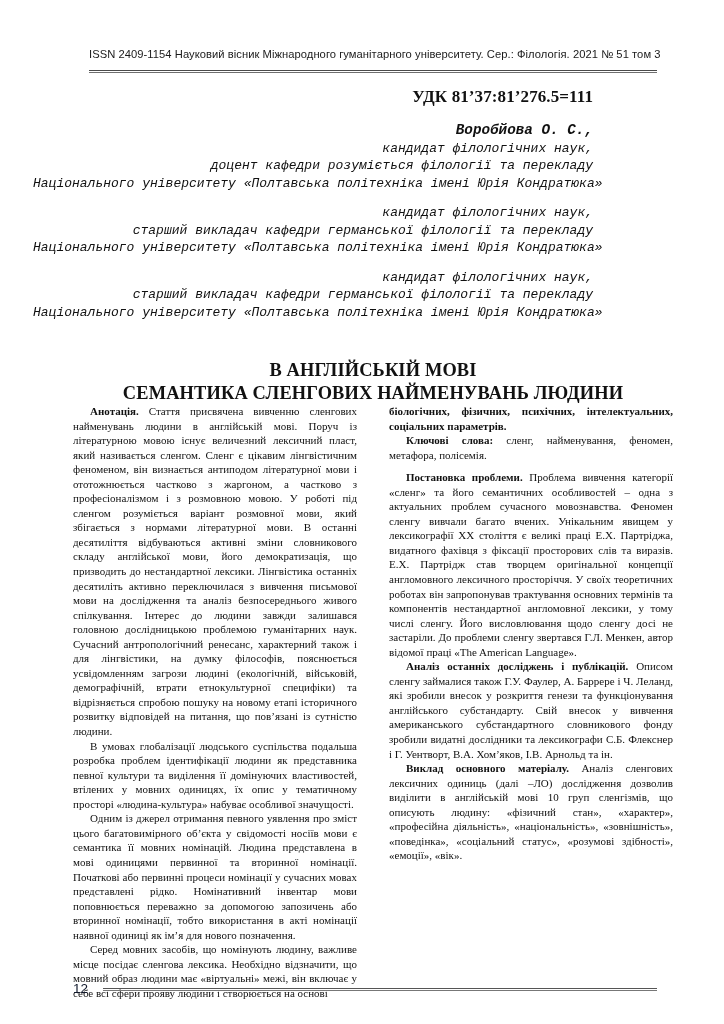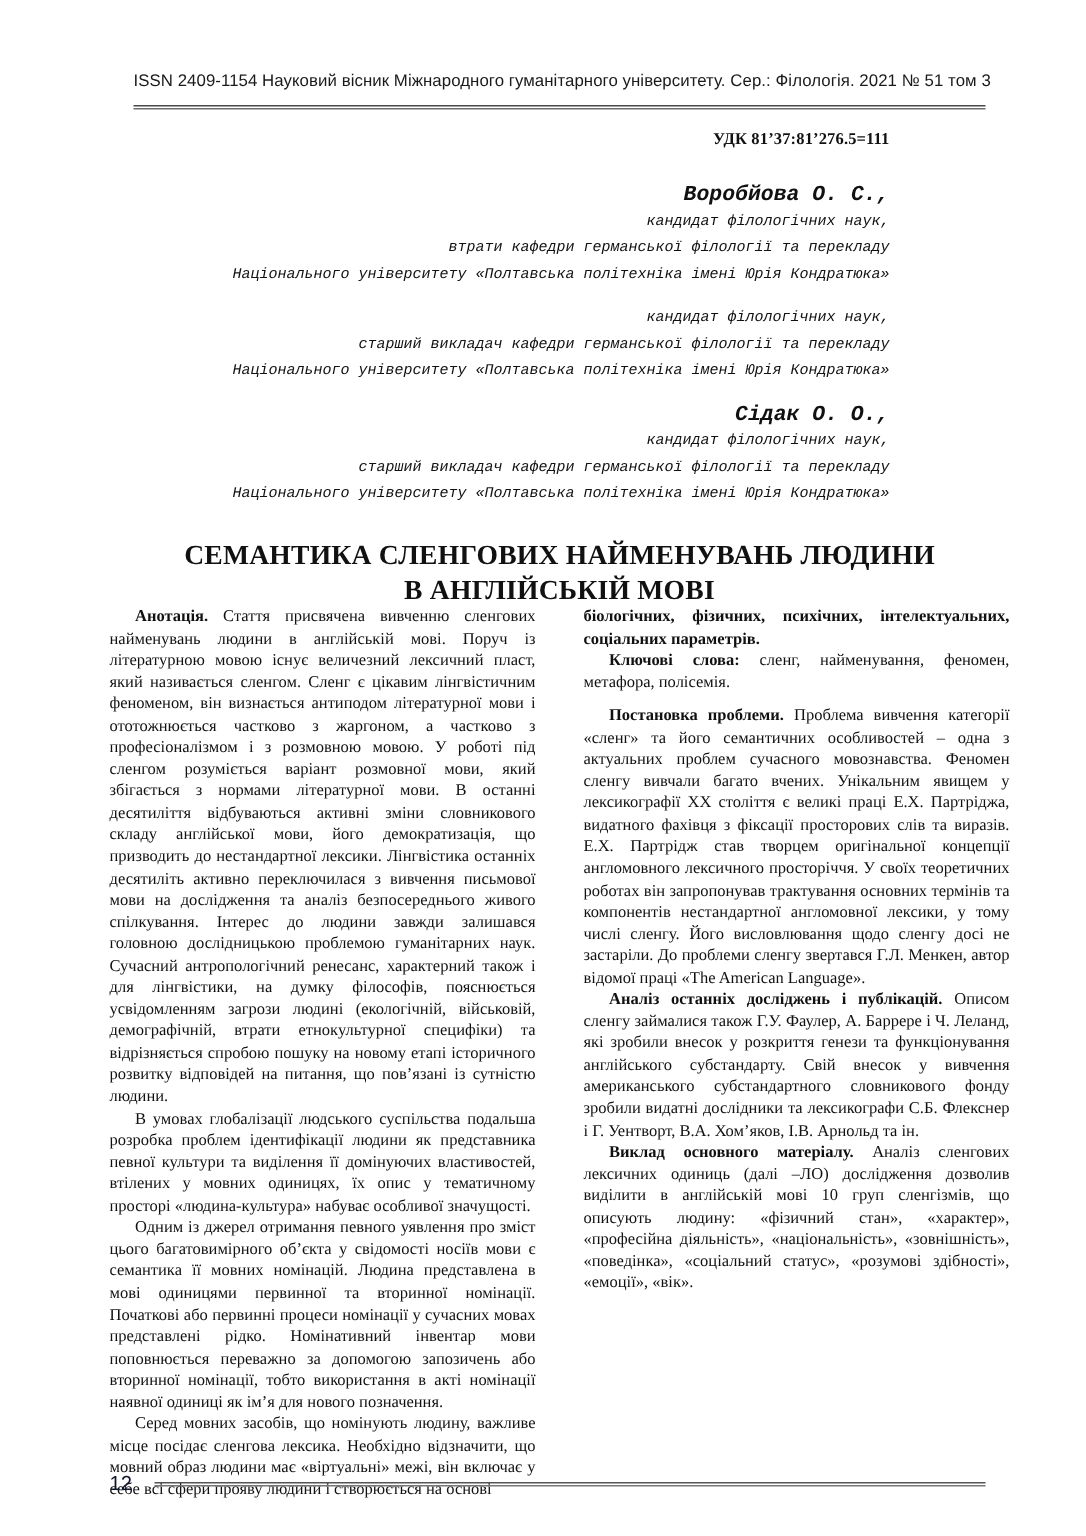--- a/index.html
+++ b/index.html
@@ -48,21 +48,21 @@
     box-sizing: border-box;
   }
 
   
   .udc {
     position: absolute;
     right: 78px;
     top: 87px;
     font-family: "Liberation Serif", "DejaVu Serif", serif;
     font-weight: bold;
-    font-size: 11px;
+    font-size: 17px;
     letter-spacing: 0.1px;
     white-space: nowrap;
   }
 
   
   .authors {
     position: absolute;
     right: 78px;
     top: 122px;
     width: 560px;
@@ -72,21 +72,21 @@
   .author-block:last-child { margin-bottom: 0; }
   .author-name {
     font-style: italic;
     font-weight: bold;
     font-size: 14.3px;
     line-height: 17.5px;
     white-space: nowrap;
   }
   .author-line {
     font-style: italic;
-    font-size: 10px;
+    font-size: 13px;
     line-height: 17.5px;
     white-space: nowrap;
   }
 
   
   .article-title {
     position: absolute;
     left: 78px;
     top: 347px;
     width: 568px;
@@ -157,39 +157,38 @@
 
   <div class="running-head">ISSN 2409-1154 Науковий вісник Міжнародного гуманітарного університету. Сер.: Філологія. 2021 № 51 том 3</div>
   <div class="head-rule"></div>
 
   <div class="udc">УДК 81’37:81’276.5=111</div>
 
   <div class="authors">
     <div class="author-block">
       <div class="author-name">Воробйова О. С.,</div>
       <div class="author-line">кандидат філологічних наук,</div>
-      <div class="author-line">втрати кафедри германської філології та перекладу</div>
+      <div class="author-line">доцент кафедри розуміється філології та перекладу</div>
       <div class="author-line">Національного університету «Полтавська політехніка імені Юрія Кондратюка»</div>
     </div>
     <div class="author-block">
       <div class="author-line">кандидат філологічних наук,</div>
       <div class="author-line">старший викладач кафедри германської філології та перекладу</div>
       <div class="author-line">Національного університету «Полтавська політехніка імені Юрія Кондратюка»</div>
     </div>
     <div class="author-block">
-      <div class="author-name">Сідак О. О.,</div>
       <div class="author-line">кандидат філологічних наук,</div>
       <div class="author-line">старший викладач кафедри германської філології та перекладу</div>
       <div class="author-line">Національного університету «Полтавська політехніка імені Юрія Кондратюка»</div>
     </div>
   </div>
 
   <h1 class="article-title">
+    <span class="tline">В АНГЛІЙСЬКІЙ МОВІ</span>
     <span class="tline">СЕМАНТИКА СЛЕНГОВИХ НАЙМЕНУВАНЬ ЛЮДИНИ</span>
-    <span class="tline">В АНГЛІЙСЬКІЙ МОВІ</span>
   </h1>
 
   <div class="columns">
 
     <div class="col col-left">
       <p><b>Анотація.</b><span> Стаття присвячена вивченню сленгових найменувань людини в англійській мові. Поруч із літературною мовою існує величезний лексичний пласт, який називається сленгом. Сленг є цікавим лінгвістичним феноменом, він визнається антиподом літературної мови і ототожнюється частково з жаргоном, а частково з професіоналізмом і з розмовною мовою. У роботі під сленгом розуміється варіант розмовної мови, який збігається з нормами літературної мови. В останні десятиліття відбуваються активні зміни словникового складу англійської мови, його демократизація, що призводить до нестандартної лексики. Лінгвістика останніх десятиліть активно переключилася з вивчення письмової мови на дослідження та аналіз безпосереднього живого спілкування. Інтерес до людини завжди залишався головною дослідницькою проблемою гуманітарних наук. Сучасний антропологічний ренесанс, характерний також і для лінгвістики, на думку філософів, пояснюється усвідомленням загрози людині (екологічній, військовій, демографічній, втрати етнокультурної специфіки) та відрізняється спробою пошуку на новому етапі історичного розвитку відповідей на питання, що пов’язані із сутністю людини.</span></p>
       <p>В умовах глобалізації людського суспільства подальша розробка проблем ідентифікації людини як представника певної культури та виділення її домінуючих властивостей, втілених у мовних одиницях, їх опис у тематичному просторі «людина-культура» набуває особливої значущості.</p>
       <p>Одним із джерел отримання певного уявлення про зміст цього багатовимірного об’єкта у свідомості носіїв мови є семантика її мовних номінацій. Людина представлена в мові одиницями первинної та вторинної номінації. Початкові або первинні процеси номінації у сучасних мовах представлені рідко. Номінативний інвентар мови поповнюється переважно за допомогою запозичень або вторинної номінації, тобто використання в акті номінації наявної одиниці як ім’я для нового позначення.</p>
       <p>Серед мовних засобів, що номінують людину, важливе місце посідає сленгова лексика. Необхідно відзначити, що мовний образ людини має «віртуальні» межі, він включає у себе всі сфери прояву людини і створюється на основі</p>
     </div>

